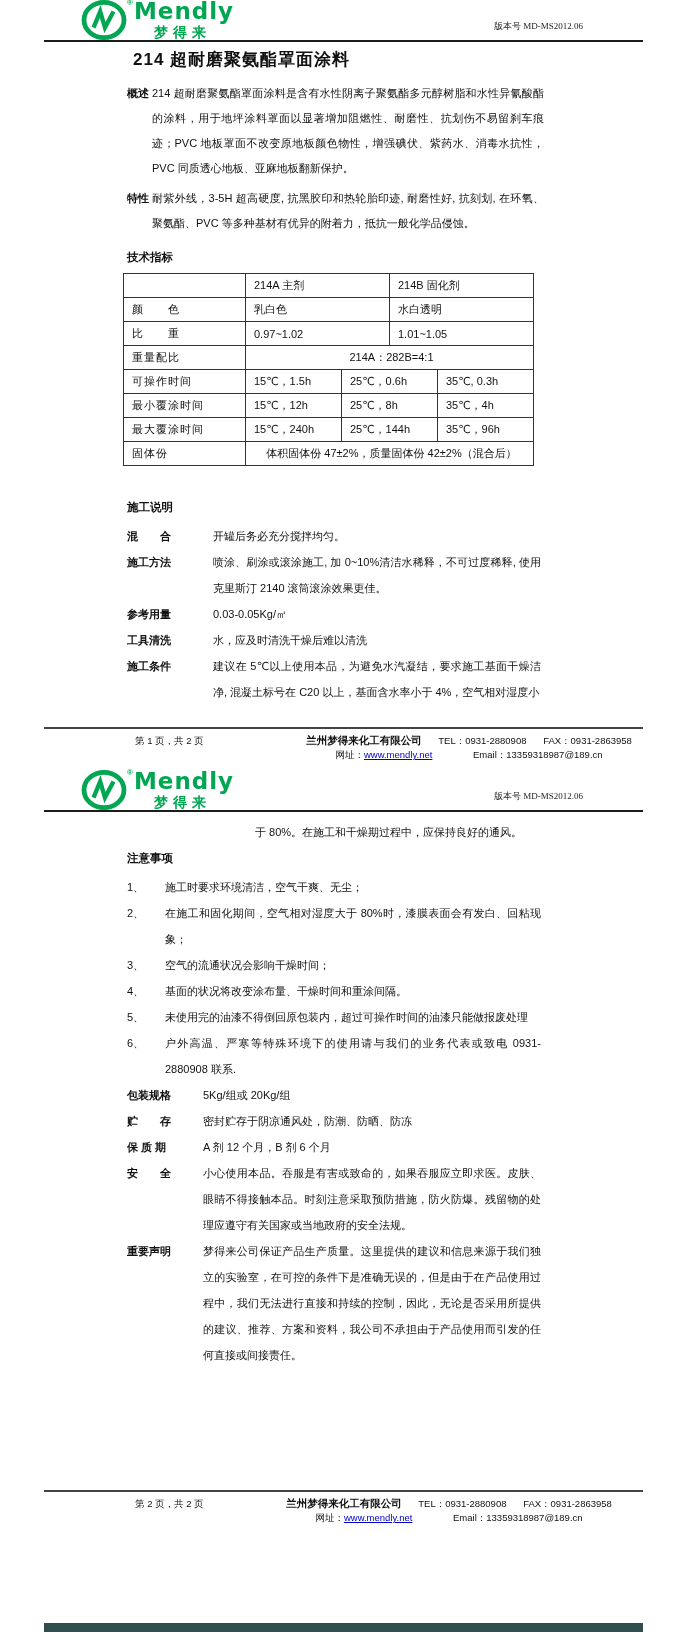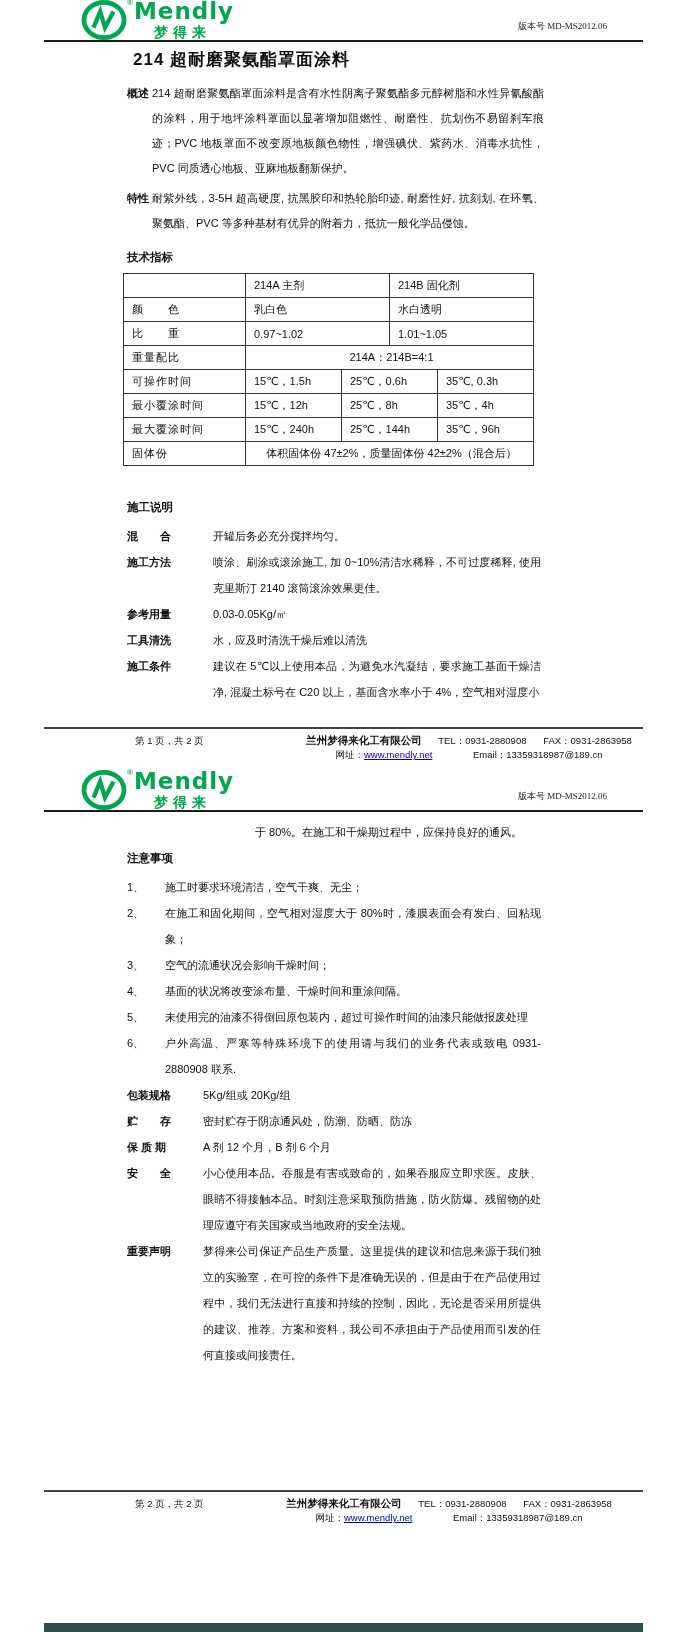--- a/index.html
+++ b/index.html
@@ -8,21 +8,21 @@
   .page{position:absolute;left:0;right:0;}
   .page1{top:0;height:770px;}
   .page2{top:770px;height:868px;}
   .phead{margin:0 44px;padding-top:3px;display:flex;justify-content:space-between;align-items:flex-end;border-bottom:2px solid #1c1c1c;height:37px;}
   .logo{display:flex;align-items:flex-start;margin-left:37px;}
   .logo-emblem{width:46px;height:40px;flex:0 0 auto;}
   .logo-reg{color:#00a651;font-size:8px;font-weight:bold;margin:-2px 1px 0 0;}
   .logo-txt{line-height:1;}
   .logo-brand{color:#00a651;font-weight:bold;font-size:23px;letter-spacing:1px;font-family:"DejaVu Sans",sans-serif;}
   .logo-cn{color:#00a651;font-weight:bold;font-size:14px;letter-spacing:5px;margin-left:20px;margin-top:2px;}
-  .version{font-size:9px;color:#222;padding-bottom:7px;margin-right:36px;font-family:"Liberation Serif",serif;}
+  .version{font-size:9px;color:#222;padding-bottom:7px;margin-right:60px;font-family:"Liberation Serif",serif;}
   .content{margin-left:100px;margin-right:100px;}
   .title{font-size:17px;font-weight:bold;margin:6px 0 10px 33px;letter-spacing:1px;}
   .sec{display:flex;margin-left:27px;}
   .sec-label{font-weight:bold;font-size:11px;width:25px;flex:0 0 auto;line-height:25px;}
   .sec-text{font-size:11px;line-height:25px;width:392px;text-align:justify;}
   .h2{font-weight:bold;font-size:11.5px;margin:14px 0 8px 27px;}
   table.spec{border-collapse:collapse;margin-left:23px;width:411px;font-size:11px;}
   table.spec td{border:1px solid #333;height:23px;padding:0 4px 0 8px;}
   td.lbl{letter-spacing:1px;}
   td.ctr{text-align:center;}
@@ -98,21 +98,21 @@
           <td colspan="3">乳白色</td>
           <td colspan="3">水白透明</td>
         </tr>
         <tr>
           <td class="lbl">比　　重</td>
           <td colspan="3">0.97~1.02</td>
           <td colspan="3">1.01~1.05</td>
         </tr>
         <tr>
           <td class="lbl">重量配比</td>
-          <td colspan="6" class="ctr">214A：214B=4:1</td>
+          <td colspan="6" class="ctr">214A：282B=4:1</td>
         </tr>
         <tr>
           <td class="lbl">可操作时间</td>
           <td colspan="2">15℃，1.5h</td>
           <td colspan="2">25℃，0.6h</td>
           <td colspan="2">35℃, 0.3h</td>
         </tr>
         <tr>
           <td class="lbl">最小覆涂时间</td>
           <td colspan="2">15℃，12h</td>

